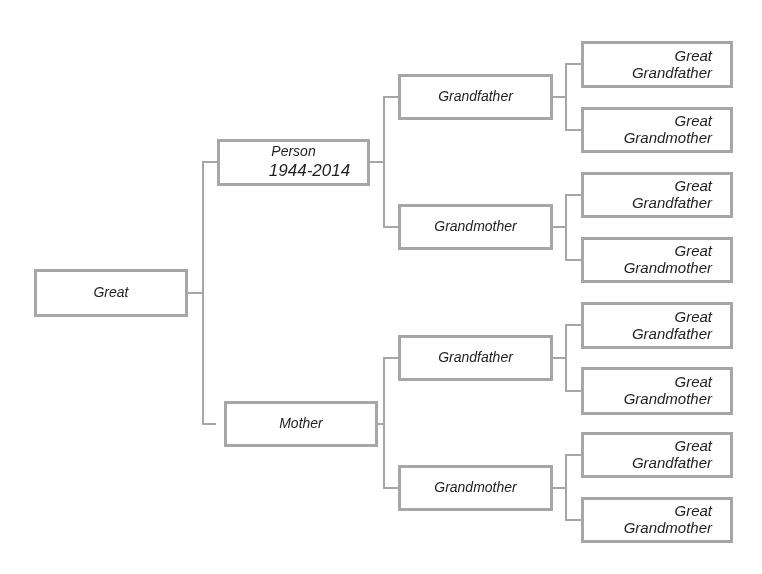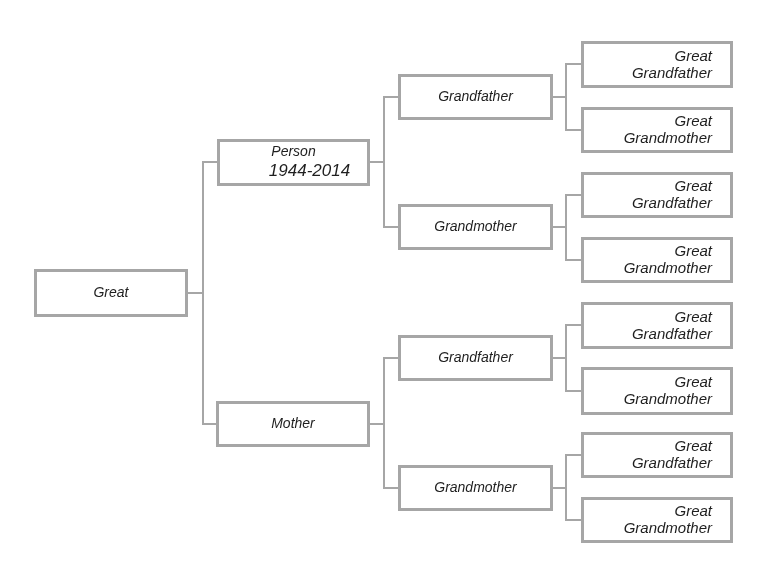--- a/index.html
+++ b/index.html
@@ -87,21 +87,21 @@
   <div class="line h" style="left:565px;top:519px;width:16px"></div>
 
   <div class="node" style="left:34px;top:269px;width:154px;height:48px">
     <span class="label">Great</span>
   </div>
 
   <div class="node" style="left:217px;top:139px;width:153px;height:47px">
     <span class="label">Person</span>
     <span class="sublabel">1944-2014</span>
   </div>
-  <div class="node" style="left:216px;top:401px;width:154px;height:46px">
+  <div class="node" style="left:224px;top:401px;width:154px;height:46px">
     <span class="label">Mother</span>
   </div>
 
   <div class="node" style="left:398px;top:74px;width:155px;height:46px">
     <span class="label">Grandfather</span>
   </div>
   <div class="node" style="left:398px;top:204px;width:155px;height:46px">
     <span class="label">Grandmother</span>
   </div>
   <div class="node" style="left:398px;top:335px;width:155px;height:46px">

